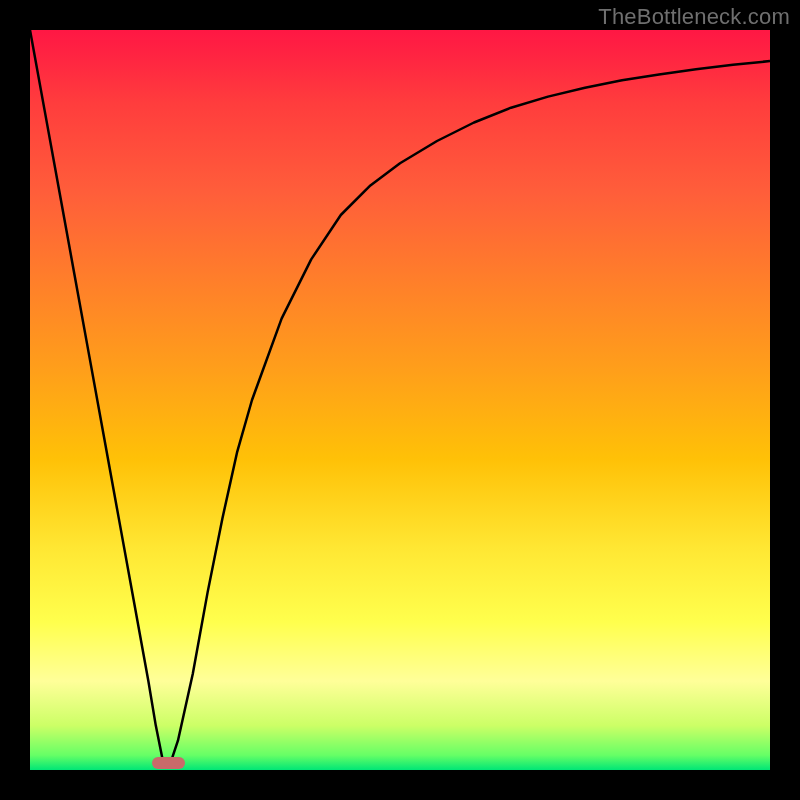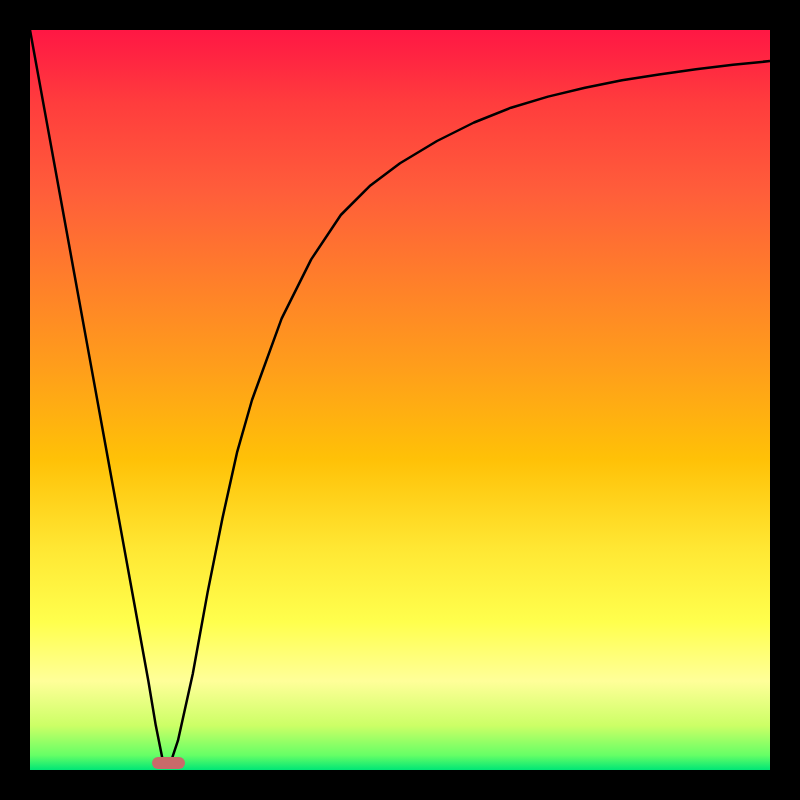--- a/index.html
+++ b/index.html
@@ -70,13 +70,14 @@
 
   <div class="plot-area">
 
     <svg class="curve-svg" viewBox="0 0 740 740" preserveAspectRatio="none">
       <path id="curve-path" fill="none" stroke="#000" stroke-width="2.5" stroke-linejoin="round" d="M0.00 0.00 L14.80 81.40 L29.60 162.80 L44.40 244.20 L59.20 325.60 L74.00 407.00 L88.80 488.40 L103.60 569.80 L118.40 651.20 L125.80 695.60 L133.20 732.60 L140.60 732.60 L148.00 710.40 L162.80 643.80 L177.60 562.40 L192.40 488.40 L207.20 421.80 L222.00 370.00 L251.60 288.60 L281.20 229.40 L310.80 185.00 L340.40 155.40 L370.00 133.20 L407.00 111.00 L444.00 92.50 L481.00 77.70 L518.00 66.60 L555.00 57.72 L592.00 50.32 L629.00 44.40 L666.00 39.22 L703.00 34.78 L740.00 31.08"></path>
     </svg>
 
     <div id="min-marker" class="minimum-marker" style="left: 122.1px; width: 33.3px;"></div>
   </div>
 
+  <div class="watermark">TheBottleneck.com</div>
 </div>
 
 </body></html>

